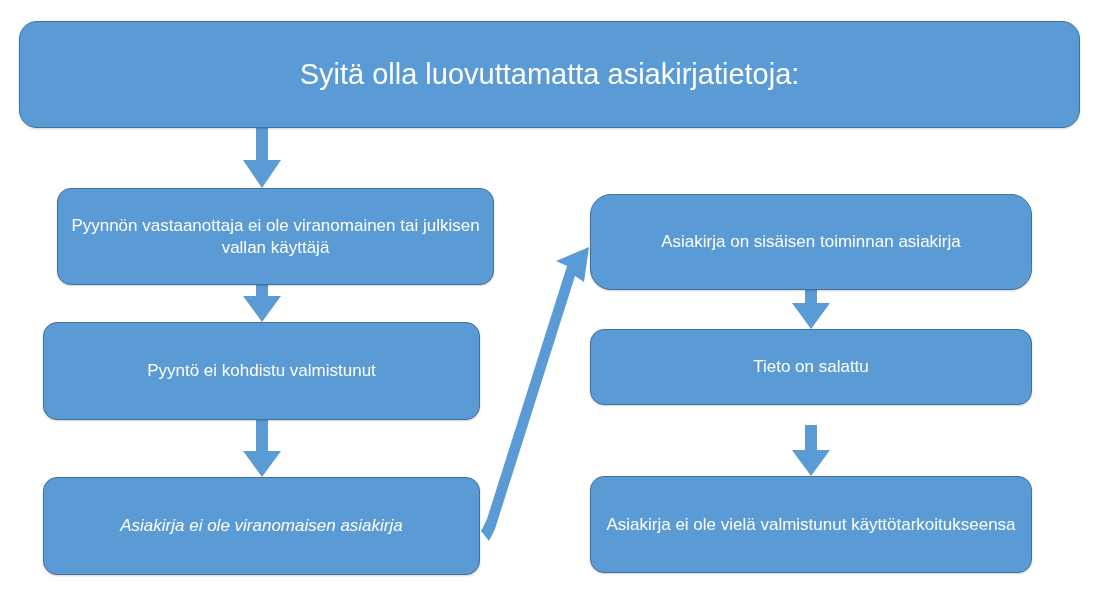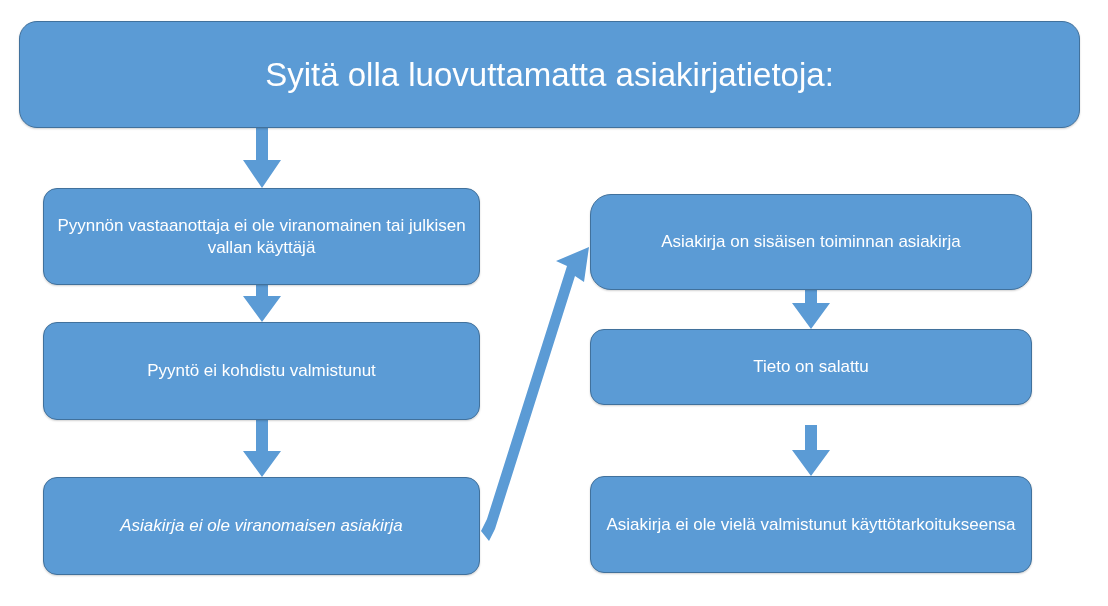--- a/index.html
+++ b/index.html
@@ -26,21 +26,21 @@
     color: #ffffff;
     display: flex;
     align-items: center;
     justify-content: center;
     text-align: center;
     line-height: 1.25;
     padding: 4px 12px;
     box-shadow: 0 1px 2px rgba(0,0,0,0.18);
   }
   .node.title-node {
-    font-size: 33px;
+    font-size: 29px;
     border-radius: 18px;
     font-weight: 400;
   }
   .node.step-node {
     font-size: 17px;
     font-weight: 400;
   }
   .node .label {
     display: block;
     width: 100%;
@@ -83,21 +83,21 @@
 
     <g>
       <path d="M 805,425 L 817,425 L 817,450 L 830,450 L 811,476 L 792,450 L 805,450 Z" fill="#5B9BD5"></path>
     </g>
   </svg>
 
   <div class="node title-node" style="left:19px; top:21px; width:1061px; height:107px;">
     <span class="label">Syitä olla luovuttamatta asiakirjatietoja:</span>
   </div>
 
-  <div class="node step-node" style="left:43px; top:188px; width:437px; height:97px;">
+  <div class="node step-node" style="left:57px; top:188px; width:437px; height:97px;">
     <span class="label">Pyynnön vastaanottaja ei ole viranomainen tai julkisen vallan käyttäjä</span>
   </div>
 
   <div class="node step-node" style="left:43px; top:322px; width:437px; height:98px;">
     <span class="label">Pyyntö ei kohdistu valmistunut</span>
   </div>
 
   <div class="node step-node" style="left:43px; top:477px; width:437px; height:98px;font-style:italic;">
     <span class="label">Asiakirja ei ole viranomaisen asiakirja</span>
   </div>

